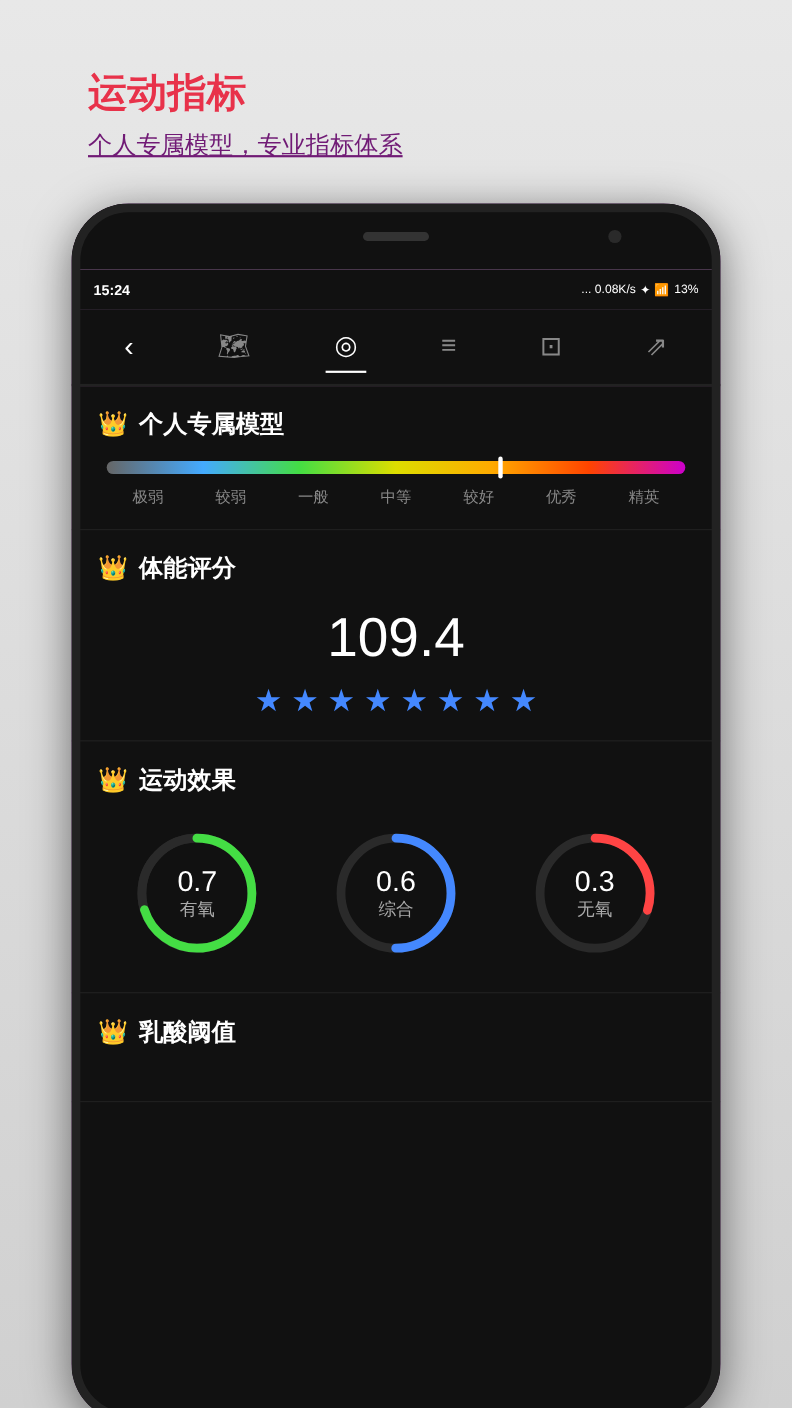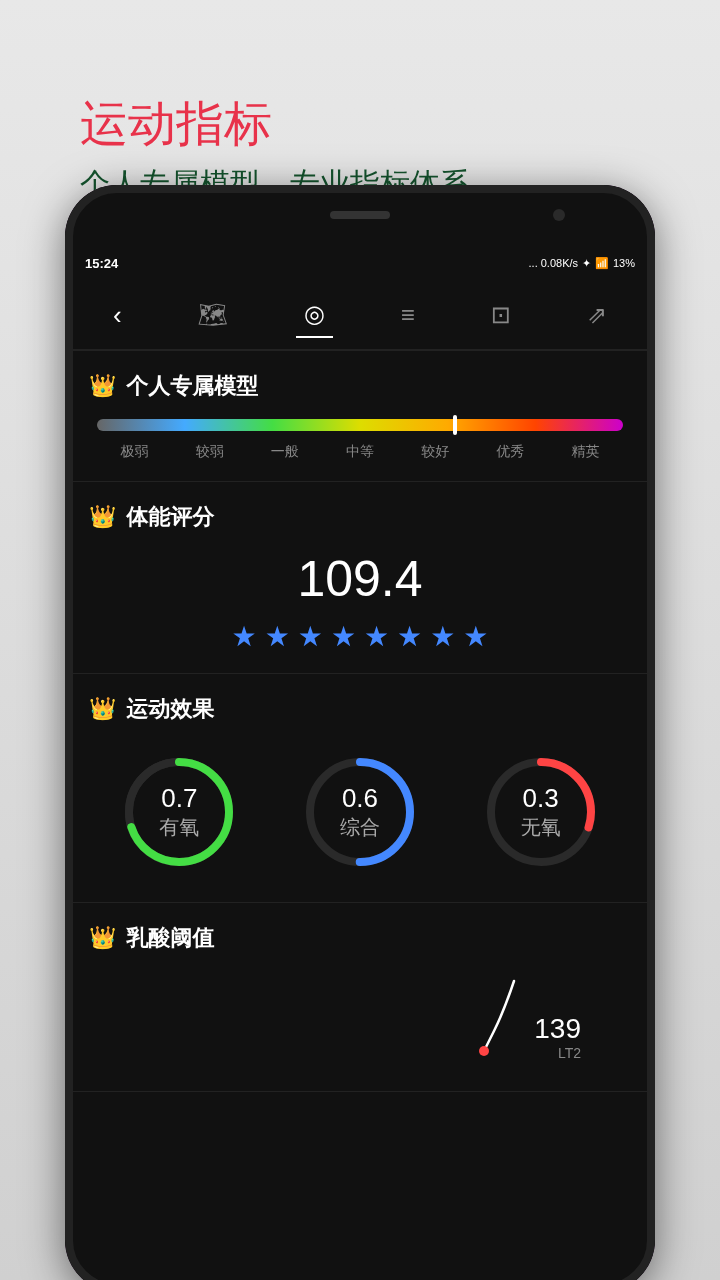--- a/index.html
+++ b/index.html
@@ -20,29 +20,29 @@
       background: linear-gradient(180deg, #e8e8e8 0%, #d0d0d0 100%);
     }
 
     
     .page-header {
       position: absolute;
       top: 60px;
       left: 80px;
     }
     .page-title {
-      font-size: 48px;
-      font-weight: normal;
+      font-size: 36px;
+      font-weight: bold;
       color: #e8324a;
-      margin-top: 32px;
     }
     .page-subtitle {
-      font-size: 30px;
-      color: #14532d;
+      font-size: 22px;
+      color: #701a75;
       margin-top: 8px;
+      text-decoration: underline;
     }
 
     
     .phone-frame {
       position: absolute;
       top: 185px;
       left: 65px;
       width: 590px;
       height: 1107px;
       background: #f0abfc;
@@ -256,21 +256,21 @@
       transform: translate(-50%, -50%);
       text-align: center;
     }
     .circle-value {
       font-size: 26px;
       color: #fff;
       font-weight: 300;
       display: block;
     }
     .circle-name {
-      font-size: 20px;
+      font-size: 16px;
       color: #aaa;
     }
     .lactate-value {
       font-size: 28px;
       color: #fff;
       font-weight: 300;
       text-align: right;
       padding-right: 20px;
     }
     .lactate-label-lt2 {
@@ -404,26 +404,16 @@
         </div>
 
       </div>
     </div>
 
     <div class="section" style="padding-bottom: 30px;">
       <div class="section-title">
         <span class="crown-icon">👑</span>
         <span class="section-label">乳酸阈值</span>
       </div>
-      <div style="display: flex; justify-content: flex-end; padding-right: 30px; align-items: flex-end; gap: 10px;">
-        <svg width="70" height="90" viewBox="0 0 70 90">
-          <path d="M 60 10 Q 50 40 40 60 Q 35 70 30 80" stroke="#fff" stroke-width="2.5" fill="none" stroke-linecap="round"></path>
-          <circle cx="30" cy="80" r="5" fill="#ff4444"></circle>
-        </svg>
-        <div>
-          <div class="lactate-value">139</div>
-          <div class="lactate-label-lt2">LT2</div>
-        </div>
-      </div>
     </div>
 
   </div>
 </div>
 
 </body></html>

